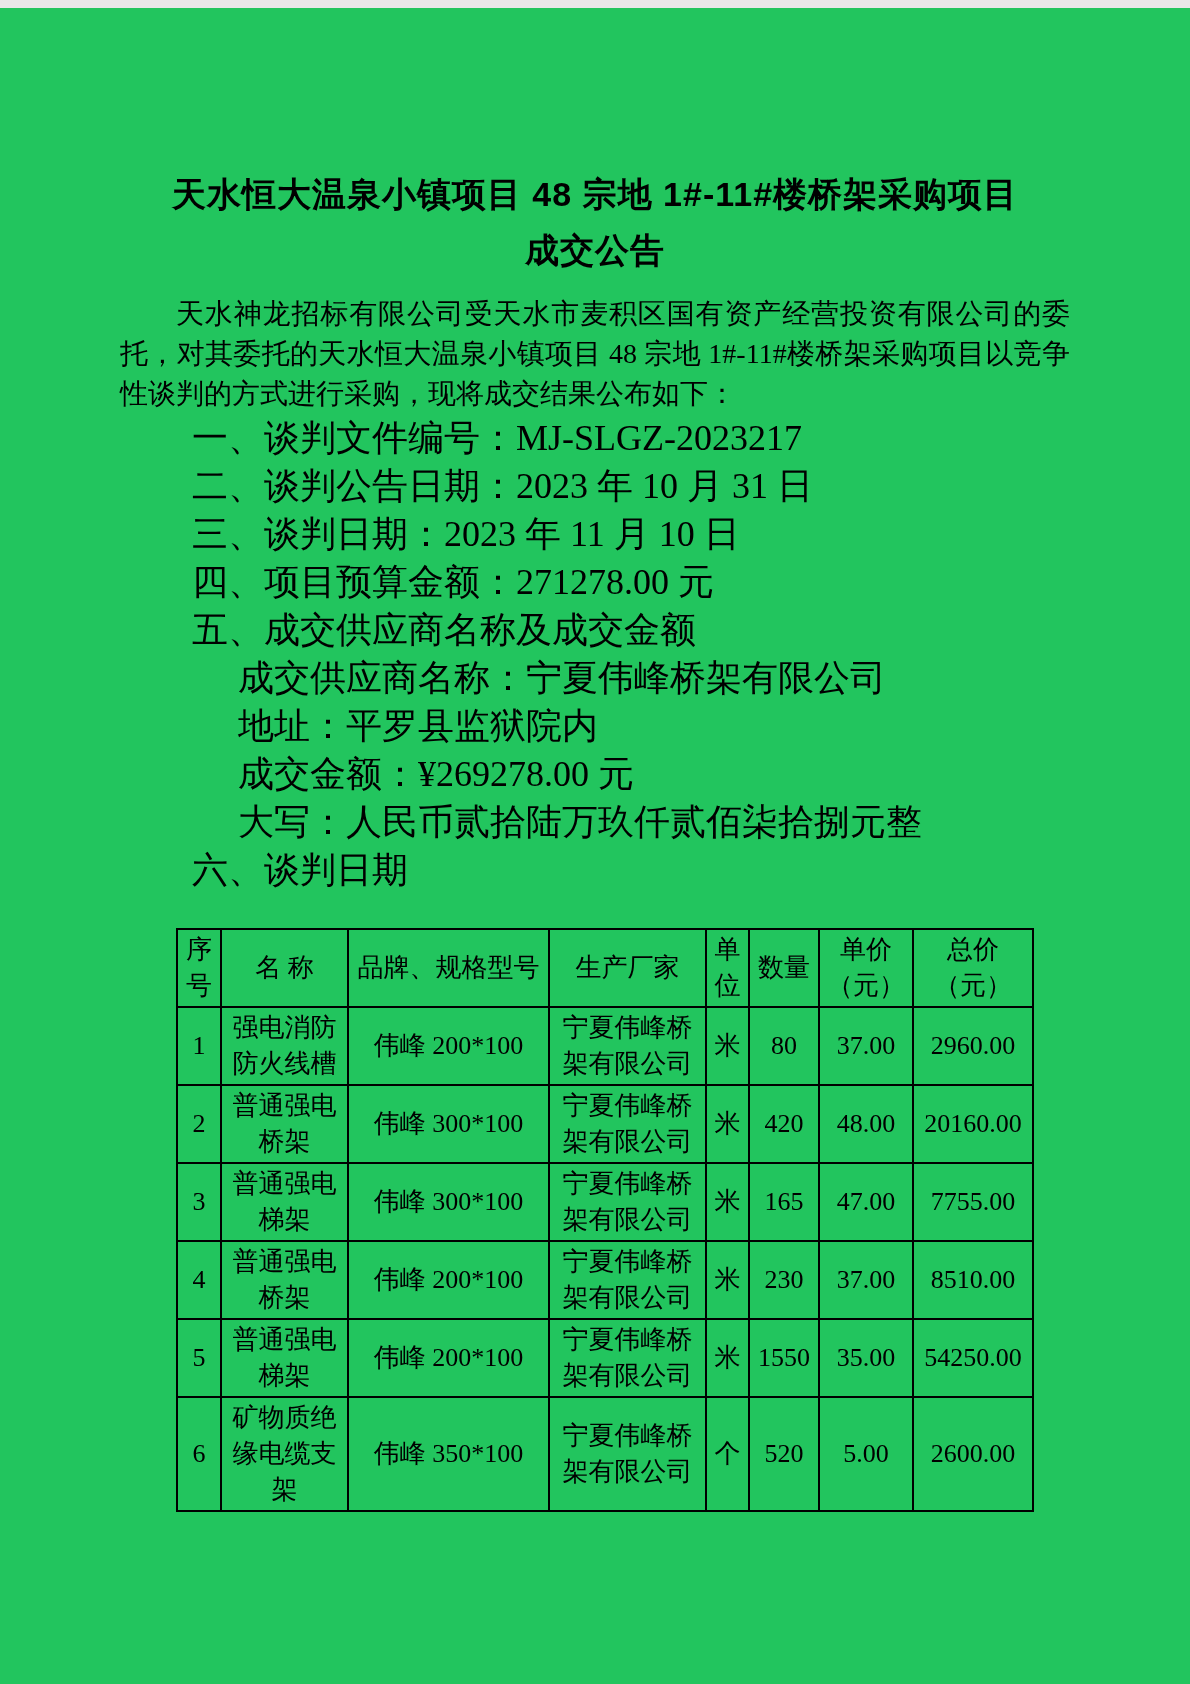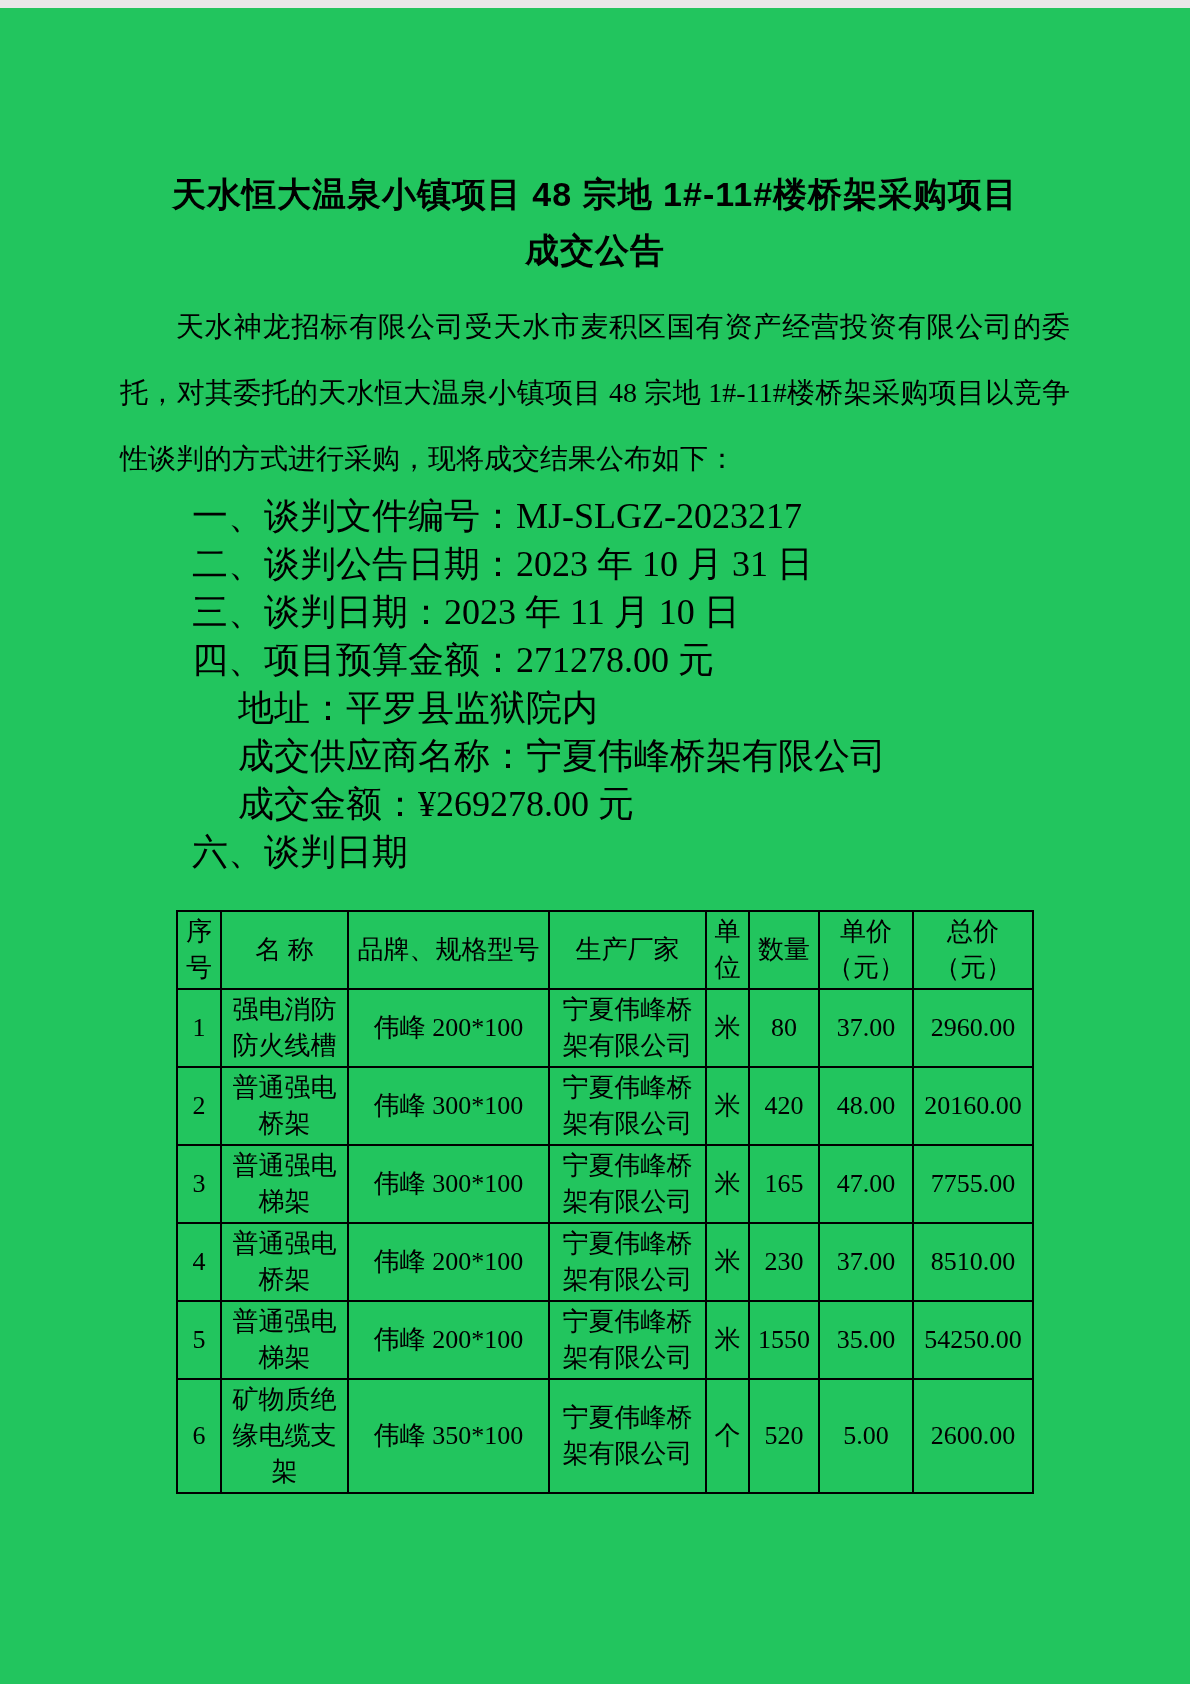--- a/index.html
+++ b/index.html
@@ -20,21 +20,21 @@
     text-align: center;
     font-family: "Liberation Sans", "DejaVu Sans", sans-serif;
     font-weight: 700;
     font-size: 34px;
     line-height: 56px;
     letter-spacing: 1px;
   }
   .intro {
     margin: 16px 0 0 0;
     font-size: 28px;
-    line-height: 66px;
+    line-height: 40px;
     text-align: justify;
     text-indent: 2em;
   }
   .line {
     font-size: 36px;
     line-height: 48px;
   }
   .item-line { padding-left: 72px; }
   .sub-line  { padding-left: 118px; }
   .section-line { padding-left: 72px; }
@@ -77,26 +77,28 @@
     <span>成交公告</span>
   </h1>
 
   <p class="intro">天水神龙招标有限公司受天水市麦积区国有资产经营投资有限公司的委托，对其委托的天水恒大温泉小镇项目 48 宗地 1#-11#楼桥架采购项目以竞争性谈判的方式进行采购，现将成交结果公布如下：</p>
 
   <div id="numbered-items">
       <div class="line item-line">一、谈判文件编号：MJ-SLGZ-2023217</div>
       <div class="line item-line">二、谈判公告日期：2023 年 10 月 31 日</div>
       <div class="line item-line">三、谈判日期：2023 年 11 月 10 日</div>
       <div class="line item-line">四、项目预算金额：271278.00 元</div>
+      <div class="line item-line">五、成交供应商名称及成交金额</div>
     </div>
 
   <div id="supplier-lines">
+      <div class="line sub-line">成交供应商名称：宁夏伟峰桥架有限公司</div>
       <div class="line sub-line">地址：平罗县监狱院内</div>
-      <div class="line sub-line">成交供应商名称：宁夏伟峰桥架有限公司</div>
       <div class="line sub-line">成交金额：¥269278.00 元</div>
+      <div class="line sub-line">大写：人民币贰拾陆万玖仟贰佰柒拾捌元整</div>
     </div>
 
   <div class="line section-line">六、谈判日期</div>
 
   <table class="deal-table">
     <colgroup>
       <col class="c1">
         <col class="c2">
         <col class="c3">
         <col class="c4">

